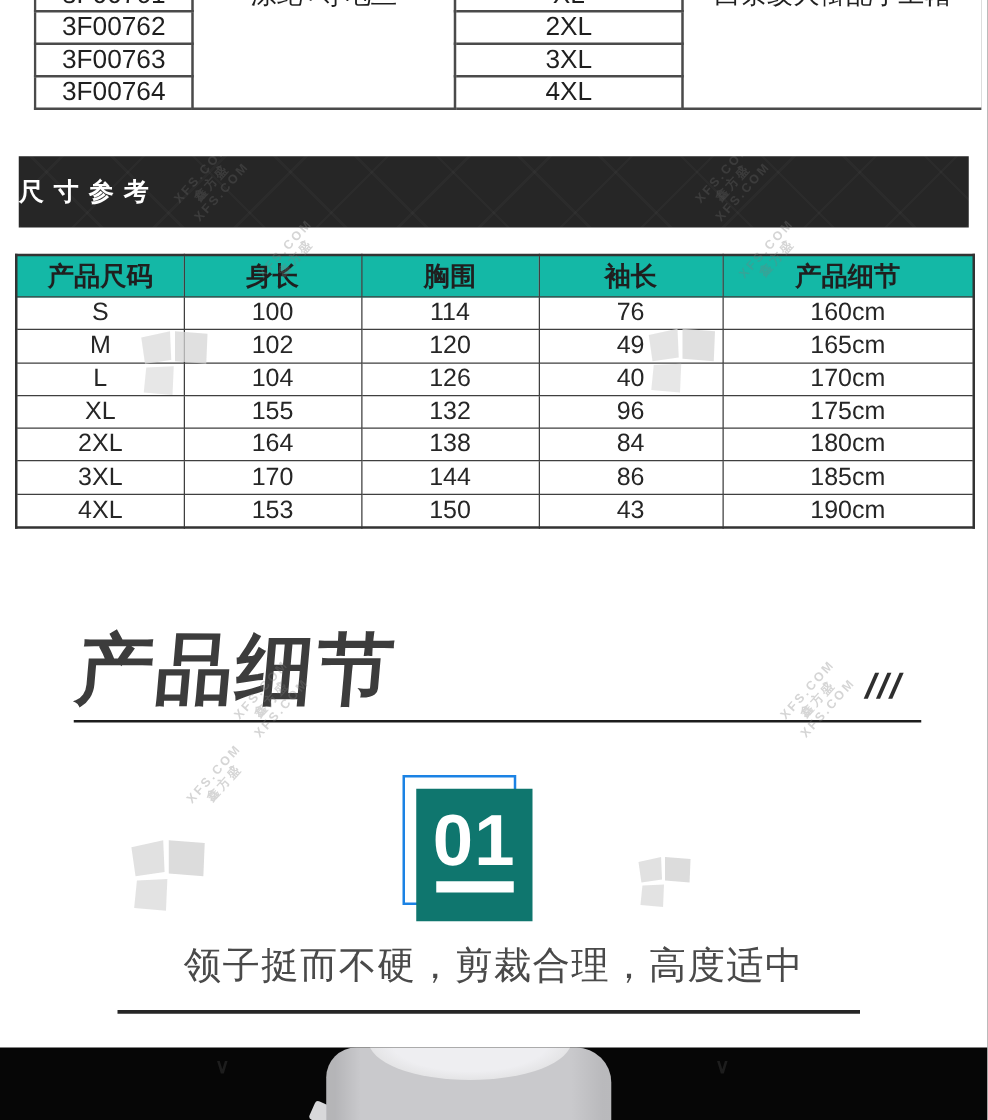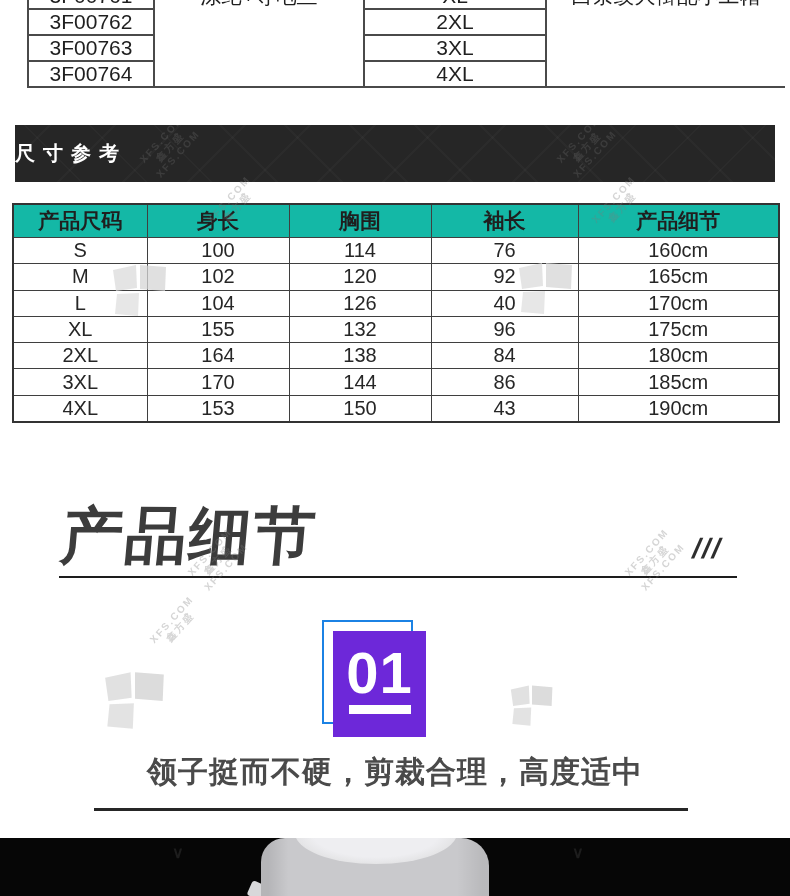--- a/index.html
+++ b/index.html
@@ -35,28 +35,28 @@
                  font-size:62px;font-weight:900;color:#3c3c3c;letter-spacing:2px;
                  transform:skewX(-5deg);white-space:nowrap;}
   .details-slashes{position:absolute;left:693px;top:533px;z-index:1;
                    font-size:28px;font-weight:bold;color:#2e2e2e;letter-spacing:2px;
                    transform:skewX(-14deg);}
   .rule-1{position:absolute;left:59px;top:576px;width:678px;height:2px;background:#1d1d1d;z-index:1;}
 
   
   .badge-outline{position:absolute;left:322px;top:620px;width:87px;height:100px;
                  border:2px solid #1b82e4;background:#ffffff;z-index:2;}
-  .badge-solid{position:absolute;left:333px;top:631px;width:93px;height:106px;background:#6d28d9;z-index:3;
+  .badge-solid{position:absolute;left:333px;top:631px;width:93px;height:106px;background:#0f766e;z-index:3;
                display:flex;flex-direction:column;align-items:center;padding-top:17px;box-sizing:border-box;}
   .badge-number{color:#ffffff;font-size:58px;font-weight:bold;line-height:50px;letter-spacing:1px;}
   .badge-bar{width:62px;height:9px;background:#ffffff;margin-top:7px;}
 
   
   .feature-text{position:absolute;left:0;top:752px;width:790px;text-align:center;z-index:1;
-                font-size:30px;font-weight:700;color:#4a4a4a;letter-spacing:1px;}
+                font-size:30px;font-weight:400;color:#4a4a4a;letter-spacing:1px;}
   .rule-2{position:absolute;left:94px;top:808px;width:594px;height:3px;background:#262626;z-index:1;}
 
   
   .photo-band{position:absolute;left:0;top:838px;width:790px;height:58px;background:#060606;
               overflow:hidden;z-index:1;}
   .garment{position:absolute;left:261px;top:0;width:228px;height:70px;background:#c9c9cc;
            border-radius:24px 28px 0 0;overflow:hidden;}
   .collar-light{position:absolute;left:34px;top:-36px;width:162px;height:62px;border-radius:50%;
                 background:radial-gradient(ellipse at 50% 50%, #eeeef1 55%, #dededf 80%, rgba(222,222,223,0) 100%);}
   .garment-shade{position:absolute;left:0;top:0;width:100%;height:100%;
@@ -134,21 +134,21 @@
         <td>S</td>
         <td>100</td>
         <td>114</td>
         <td>76</td>
         <td>160cm</td>
       </tr>
       <tr>
         <td>M</td>
         <td>102</td>
         <td>120</td>
-        <td>92</td>
+        <td>49</td>
         <td>165cm</td>
       </tr>
       <tr>
         <td>L</td>
         <td>104</td>
         <td>126</td>
         <td>40</td>
         <td>170cm</td>
       </tr>
       <tr>

